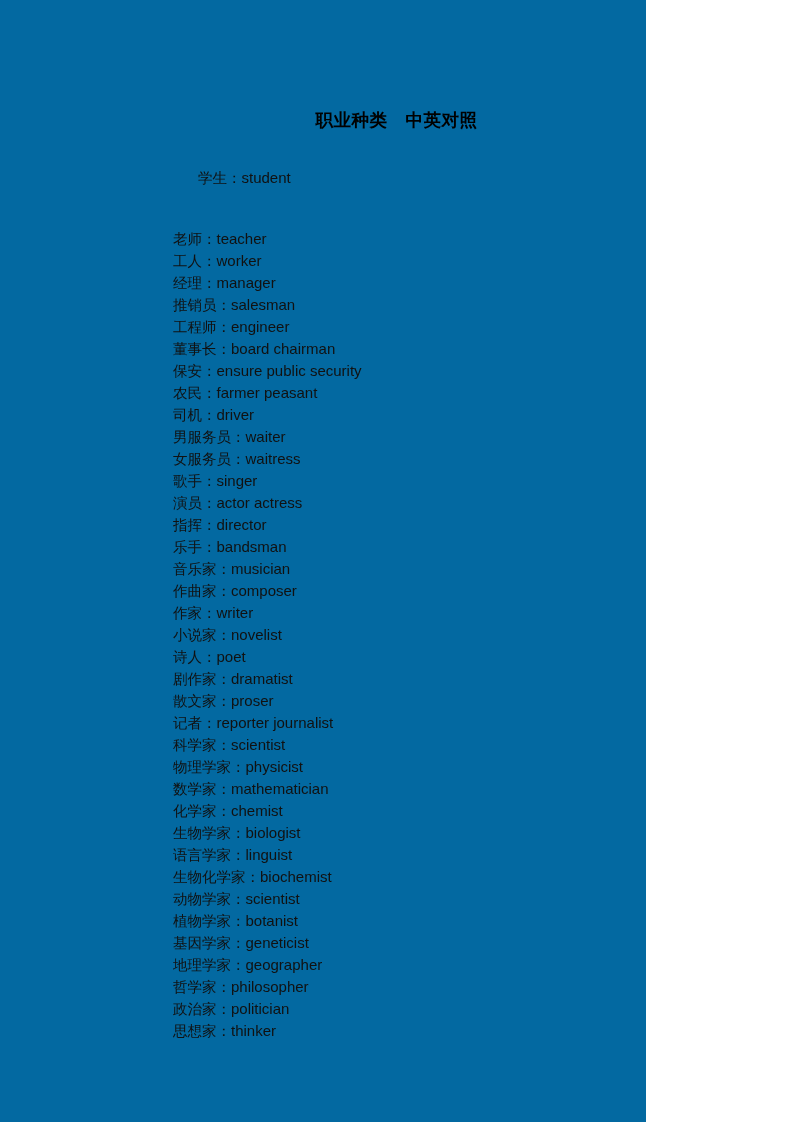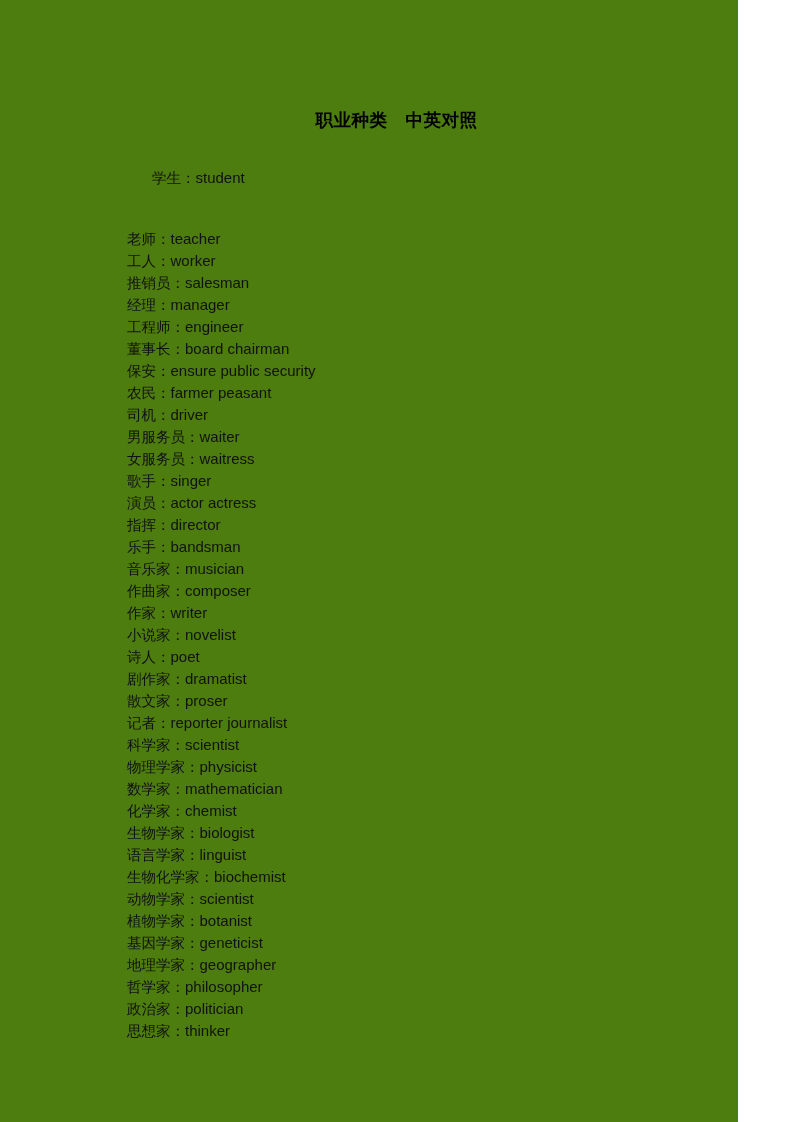--- a/index.html
+++ b/index.html
@@ -10,23 +10,23 @@
   body {
     width: 793px;
     height: 1122px;
     position: relative;
     font-family: "Liberation Sans", "DejaVu Sans", sans-serif;
     color: #000000;
     overflow: hidden;
   }
   .page {
     position: relative;
-    width: 738px;
+    width: 646px;
     height: 1122px;
-    background: #4d7c0f;
+    background: #0369a1;
   }
   .doc-title {
     position: absolute;
     top: 96px;
     left: 0;
     width: 793px;
     text-align: center;
     font-size: 17.5px;
     font-weight: bold;
     letter-spacing: 0.5px;
@@ -37,20 +37,21 @@
     position: absolute;
     top: 146px;
     left: 127px;
     width: 560px;
   }
   .entry {
     font-size: 15px;
     line-height: 21px;
     white-space: pre;
     color: #111111;
+    margin-left: 46px;
   }
   .entry .term {
     font-family: "DejaVu Sans", "Liberation Sans", sans-serif;
     font-size: 14.5px;
   }
   .entry .sep {
     font-family: "DejaVu Sans", "Liberation Sans", sans-serif;
     font-size: 14.5px;
   }
   .entry .gloss {
@@ -74,22 +75,22 @@
 
     <div class="entry">
       <span class="term">学生</span><span class="sep">：</span><span class="gloss">student</span>
     </div>
 
     <div class="spacer-line">&nbsp;</div>
 
     <div id="entry-host">
         <div class="entry"><span class="term">老师</span><span class="sep">：</span><span class="gloss">teacher</span></div>
         <div class="entry"><span class="term">工人</span><span class="sep">：</span><span class="gloss">worker</span></div>
+        <div class="entry"><span class="term">经理</span><span class="sep">：</span><span class="gloss">manager</span></div>
         <div class="entry"><span class="term">推销员</span><span class="sep">：</span><span class="gloss">salesman</span></div>
-        <div class="entry"><span class="term">经理</span><span class="sep">：</span><span class="gloss">manager</span></div>
         <div class="entry"><span class="term">工程师</span><span class="sep">：</span><span class="gloss">engineer</span></div>
         <div class="entry"><span class="term">董事长</span><span class="sep">：</span><span class="gloss">board chairman</span></div>
         <div class="entry"><span class="term">保安</span><span class="sep">：</span><span class="gloss">ensure public security</span></div>
         <div class="entry"><span class="term">农民</span><span class="sep">：</span><span class="gloss">farmer peasant</span></div>
         <div class="entry"><span class="term">司机</span><span class="sep">：</span><span class="gloss">driver</span></div>
         <div class="entry"><span class="term">男服务员</span><span class="sep">：</span><span class="gloss">waiter</span></div>
         <div class="entry"><span class="term">女服务员</span><span class="sep">：</span><span class="gloss">waitress</span></div>
         <div class="entry"><span class="term">歌手</span><span class="sep">：</span><span class="gloss">singer</span></div>
         <div class="entry"><span class="term">演员</span><span class="sep">：</span><span class="gloss">actor actress</span></div>
         <div class="entry"><span class="term">指挥</span><span class="sep">：</span><span class="gloss">director</span></div>

